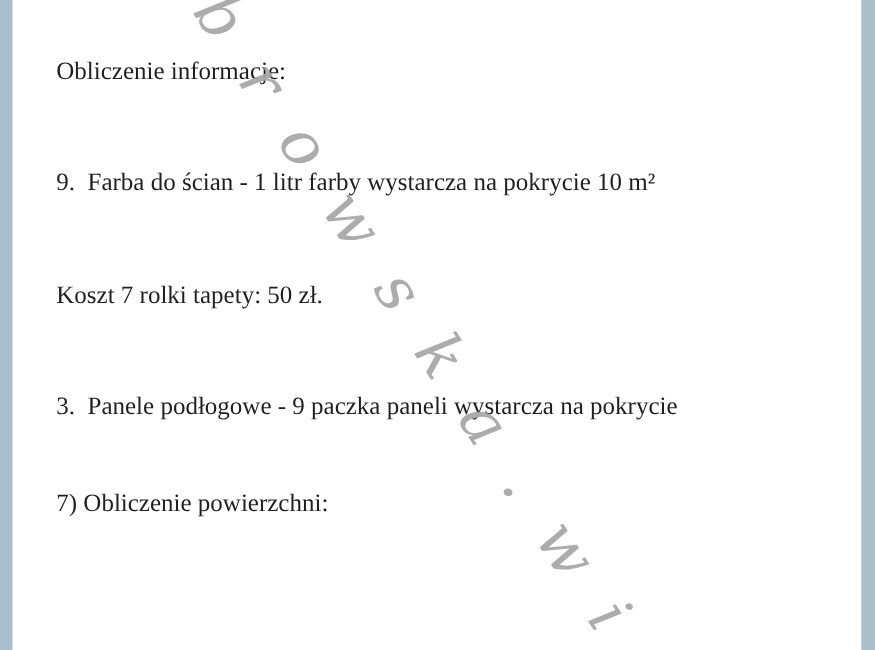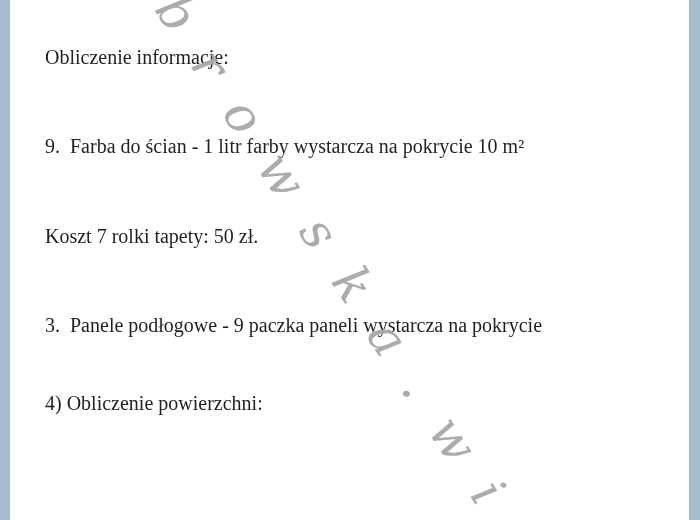--- a/index.html
+++ b/index.html
@@ -67,21 +67,21 @@
   <div class="doc-line">Koszt 7 rolki tapety: 50 zł.</div>
   <div class="doc-line">3.  Panele podłogowe - 9 paczka paneli wystarcza na pokrycie</div>
   
   
   
   
   
 </div>
 
 <div id="tasks-block" class="doc-block">
-  <div class="doc-line">4) Obliczenie powierzchni:</div>
+  <div class="doc-line">7) Obliczenie powierzchni:</div>
   
   
   
   
   
 </div>
 
 <div class="watermark">browska.wil</div>
 
 </body></html>

